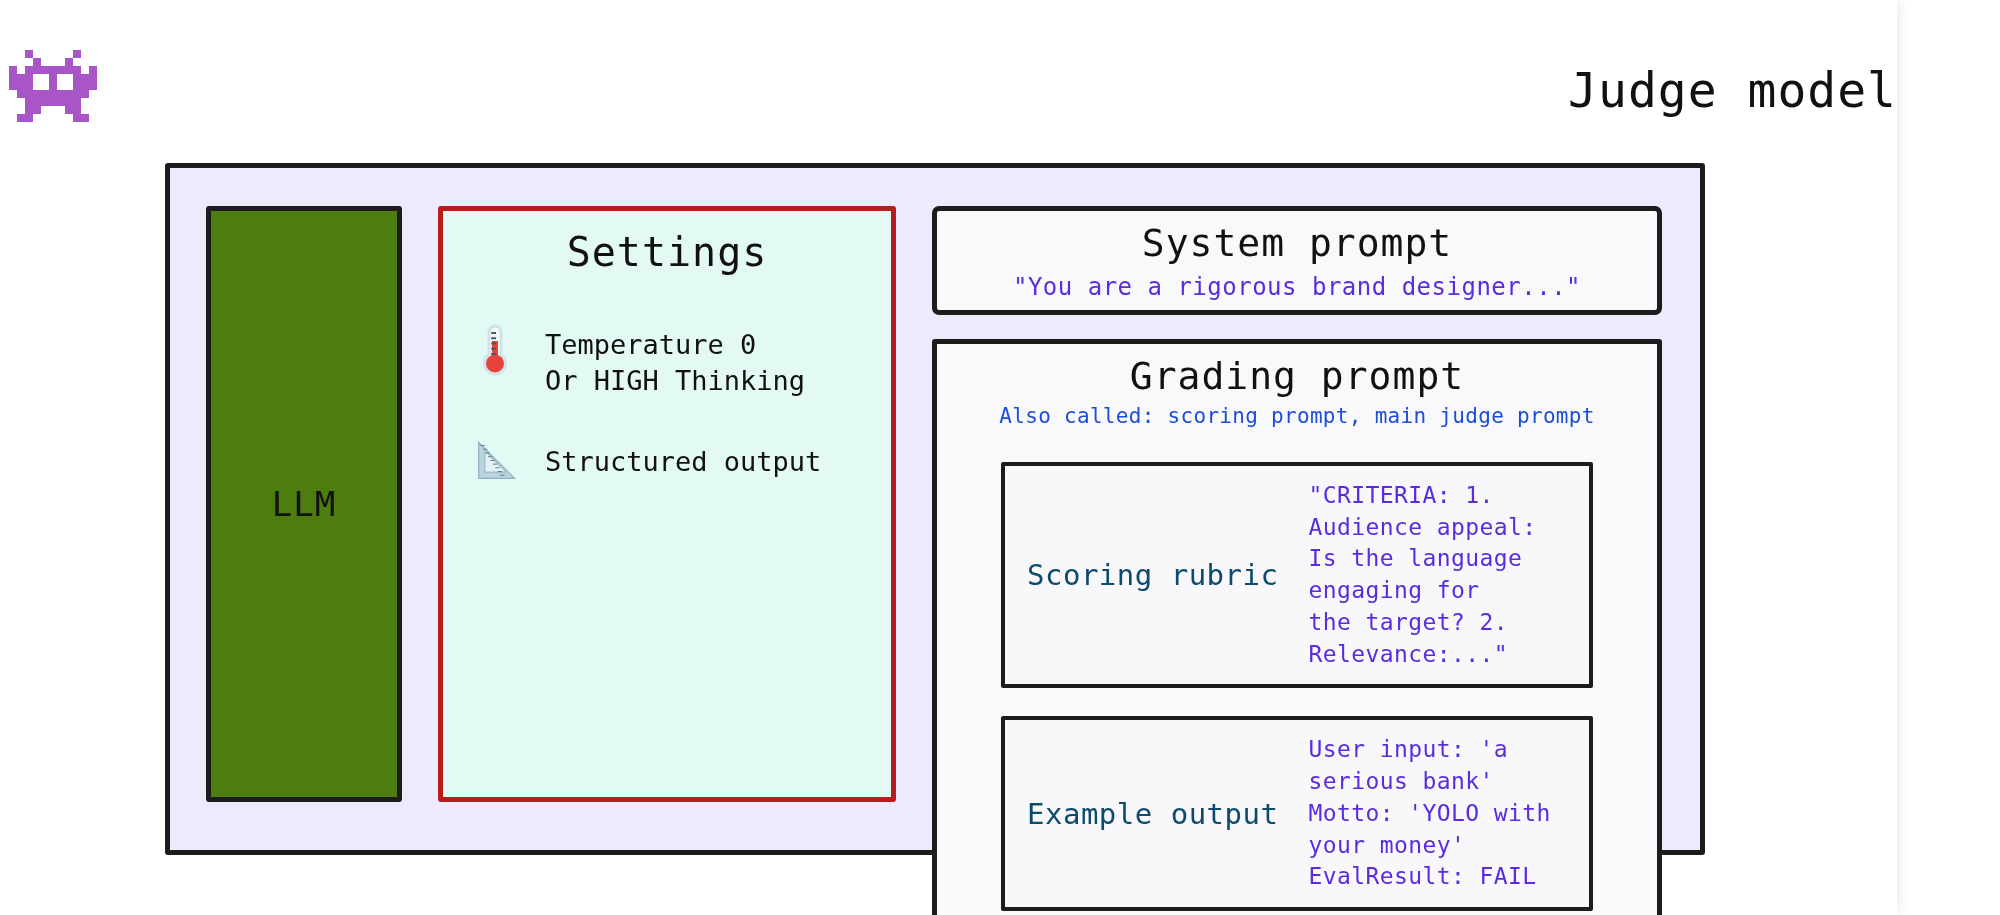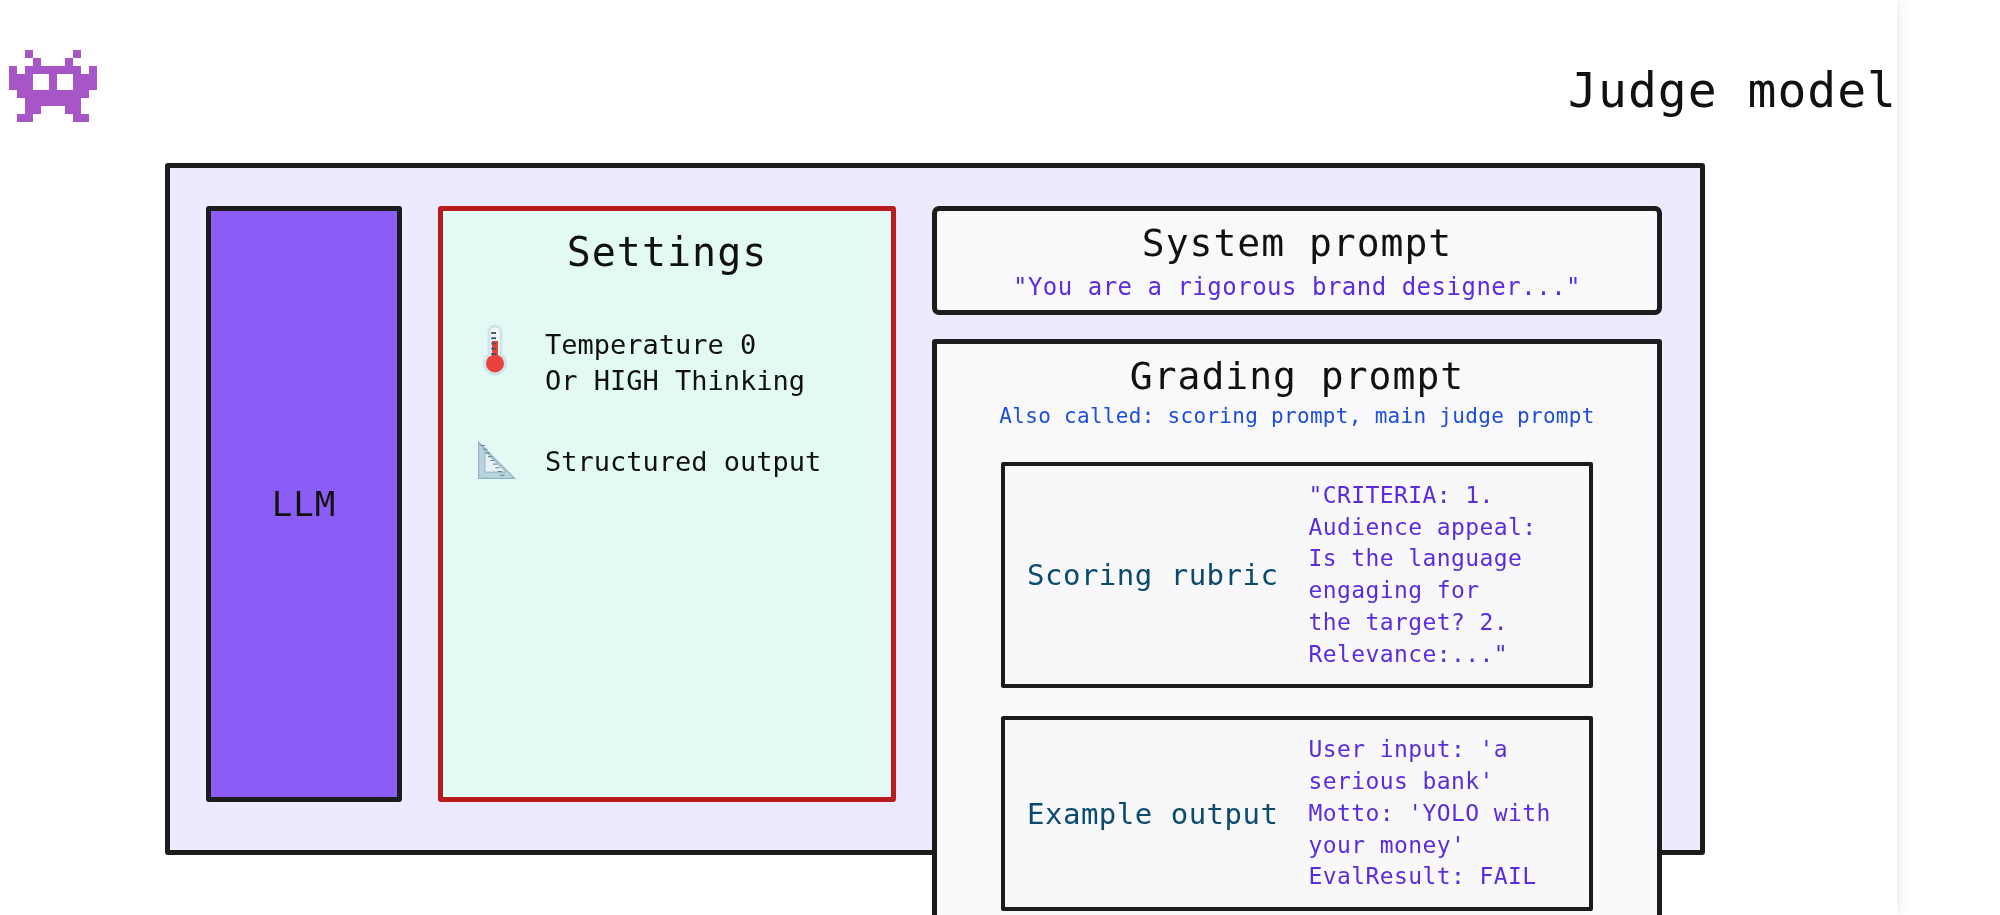--- a/index.html
+++ b/index.html
@@ -63,21 +63,21 @@
     border-radius: 3px;
     box-sizing: border-box;
     display: flex;
     padding: 26px 38px 36px 36px;
     gap: 36px;
   }
 
   
   #llm-box {
     width: 196px;
-    background: #8b5cf6;
+    background: #4d7c0f;
     border: 5px solid #1c1c1c;
     border-radius: 3px;
     box-sizing: border-box;
     display: flex;
     align-items: center;
     justify-content: center;
     flex: 0 0 auto;
     align-self: stretch;
     margin-top: 12px;
     margin-bottom: 12px;

